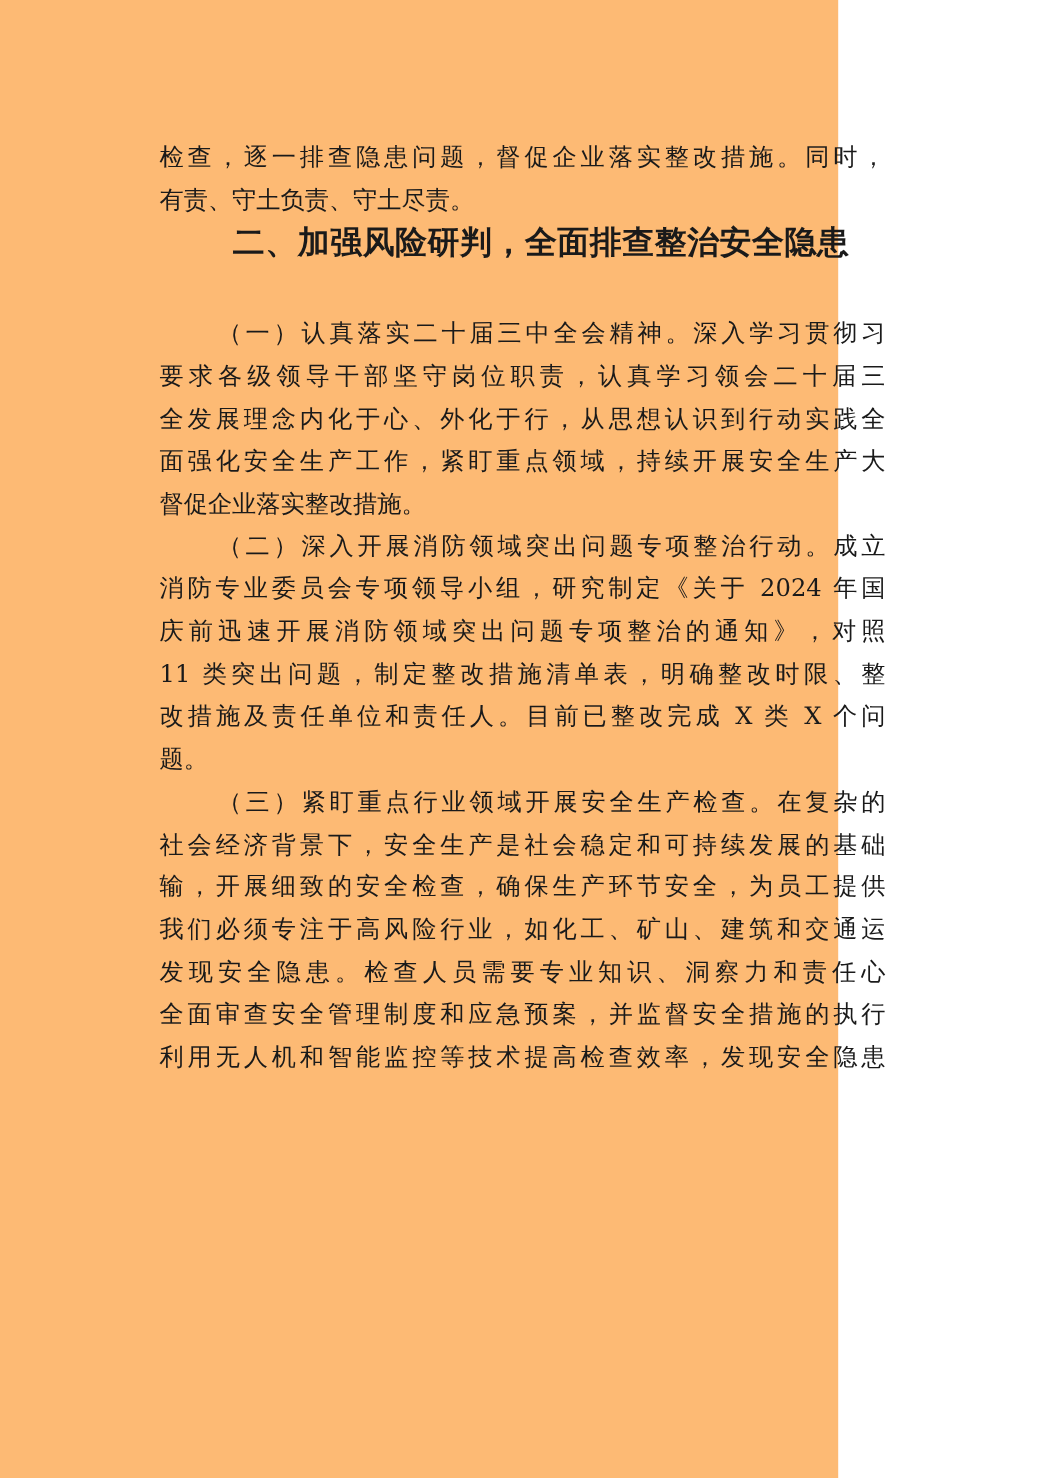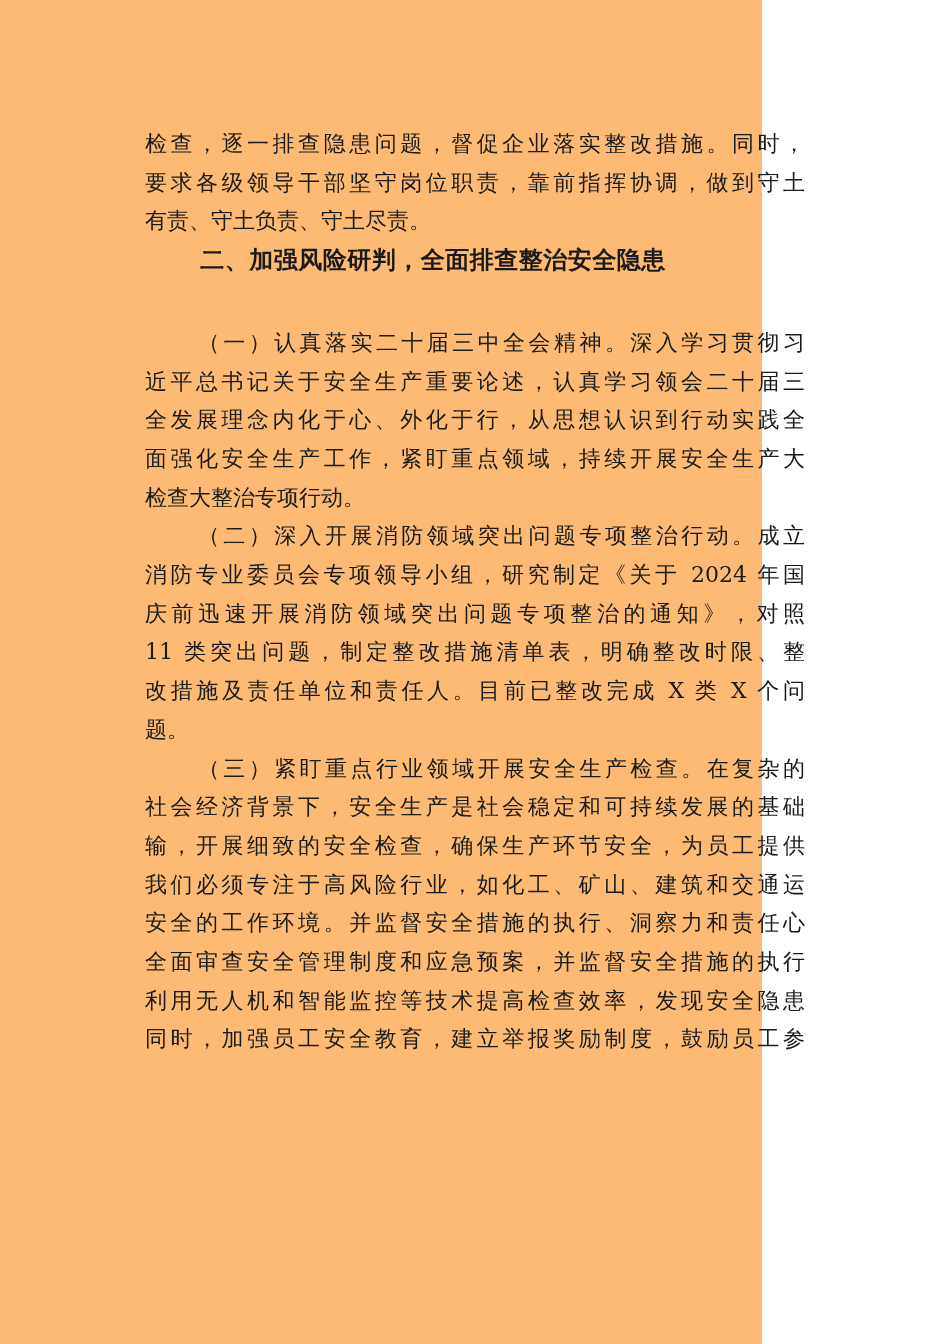--- a/index.html
+++ b/index.html
@@ -12,63 +12,61 @@
     color: #1a1a1a;
     font-family: "DejaVu Serif", "Liberation Serif", serif;
     font-size: 22px;
     line-height: 38.7px;
   }
   .para { margin: 0; text-align: justify; text-justify: inter-character; }
   .heading {
     margin: 0;
     font-family: Liberation Serif, serif;
     font-weight: bold;
-    font-size: 24px;
+    font-size: 29px;
     text-indent: 2.3em;
     letter-spacing: 0.5px;
   }
   .line { display: block; white-space: nowrap; text-align-last: justify; text-align: justify; }
   .line.last { text-align-last: left; }
 </style>
 </head>
 <body>
 
 <div class="page">
   <div class="content">
 
     <div class="para">
       <span class="line">检查，逐一排查隐患问题，督促企业落实整改措施。同时，</span>
-      <span class="line">要求各级领导干部坚守岗位职责，靠前指挥协调，做到守土</span>
       <span class="line last">有责、守土负责、守土尽责。</span>
     </div>
 
     <div class="heading">二、加强风险研判，全面排查整治安全隐患</div>
 
     <div class="para">
       <span class="line" style="padding-left:2.4em;box-sizing:border-box;margin-top:44px;">（一）认真落实二十届三中全会精神。深入学习贯彻习</span>
-      <span class="line">近平总书记关于安全生产重要论述，认真学习领会二十届三</span>
+      <span class="line">要求各级领导干部坚守岗位职责，认真学习领会二十届三</span>
       <span class="line">全发展理念内化于心、外化于行，从思想认识到行动实践全</span>
       <span class="line">面强化安全生产工作，紧盯重点领域，持续开展安全生产大</span>
-      <span class="line last">检查大整治专项行动。</span>
+      <span class="line last">督促企业落实整改措施。</span>
     </div>
 
     <div class="para">
       <span class="line" style="padding-left:2.4em;box-sizing:border-box;">（二）深入开展消防领域突出问题专项整治行动。成立</span>
       <span class="line">消防专业委员会专项领导小组，研究制定《关于 2024 年国</span>
       <span class="line">庆前迅速开展消防领域突出问题专项整治的通知》，对照</span>
       <span class="line">11 类突出问题，制定整改措施清单表，明确整改时限、整</span>
       <span class="line">改措施及责任单位和责任人。目前已整改完成 X 类 X 个问</span>
       <span class="line last">题。</span>
     </div>
 
     <div class="para">
       <span class="line" style="padding-left:2.4em;box-sizing:border-box;">（三）紧盯重点行业领域开展安全生产检查。在复杂的</span>
       <span class="line">社会经济背景下，安全生产是社会稳定和可持续发展的基础</span>
       <span class="line">输，开展细致的安全检查，确保生产环节安全，为员工提供</span>
       <span class="line">我们必须专注于高风险行业，如化工、矿山、建筑和交通运</span>
-      <span class="line">安全的工作环境。并监督安全措施的执行、洞察力和责任心</span>
+      <span class="line">发现安全隐患。检查人员需要专业知识、洞察力和责任心</span>
       <span class="line">全面审查安全管理制度和应急预案，并监督安全措施的执行</span>
       <span class="line">利用无人机和智能监控等技术提高检查效率，发现安全隐患</span>
-      <span class="line">同时，加强员工安全教育，建立举报奖励制度，鼓励员工参</span>
     </div>
 
   </div>
 </div>
 
 </body></html>

